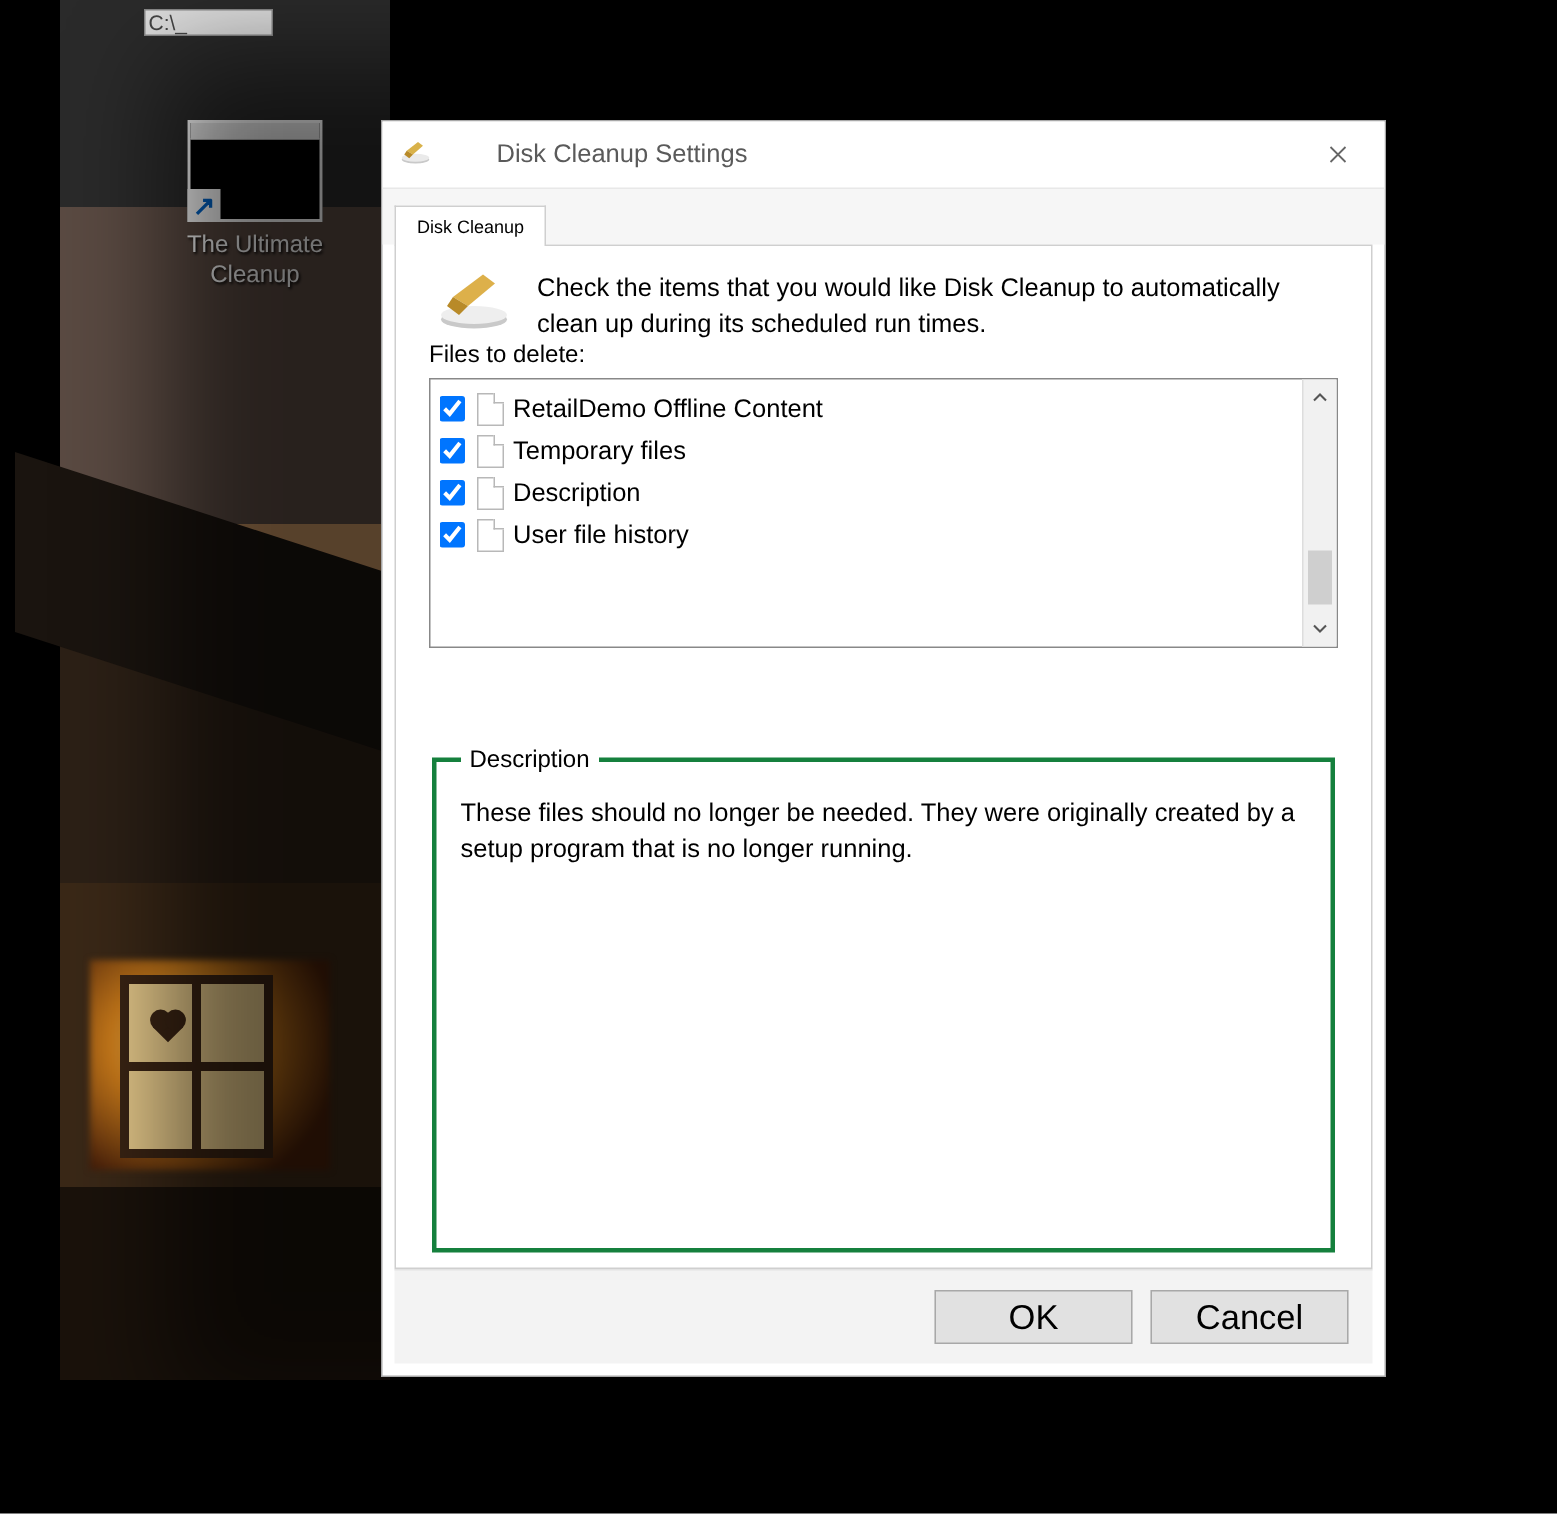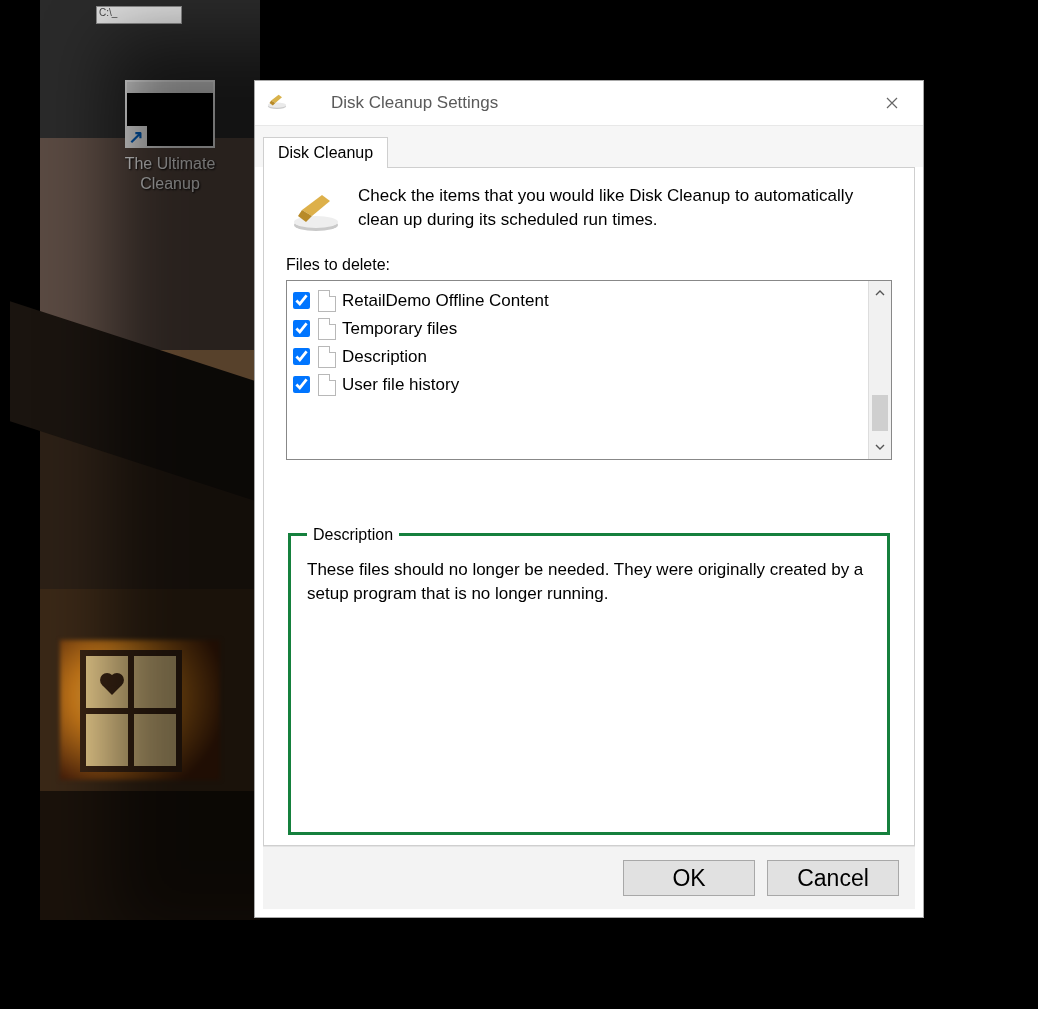--- a/index.html
+++ b/index.html
@@ -39,21 +39,21 @@
   .shortcut{
     position:absolute;left:110px;top:80px;width:120px;text-align:center;color:#fff;
   }
   .shortcut .thumb{
     width:90px;height:68px;margin:0 auto;border:2px solid #fff;background:#000;position:relative;box-sizing:border-box;
   }
   .shortcut .thumb .titlebar{height:10px;background:#e9e9e9;}
   .shortcut .arrow{position:absolute;left:-2px;bottom:-2px;width:22px;height:22px;background:#fff;display:flex;align-items:center;justify-content:center;color:#0066cc;font-size:18px;font-weight:bold;}
   .shortcut .label{margin-top:6px;font-size:16px;text-shadow:1px 1px 2px #000;line-height:1.25;}
   
-  .tiny-cmd{position:absolute;left:96px;top:6px;width:82px;height:16px;border:1px solid #888;background:#dcdcdc;font-size:10px;color:#444;padding-left:2px;}
+  .tiny-cmd{position:absolute;left:96px;top:6px;width:82px;height:16px;border:1px solid #888;background:#dcdcdc;font-size:14px;color:#444;padding-left:2px;}
   
   .dialog-shadow{
     position:absolute;left:110px;top:40px;width:840px;height:900px;
     background:rgba(0,0,0,.55);filter:blur(34px);border-radius:14px;
   }
   
   .dialog{
     position:absolute;left:254px;top:80px;width:670px;height:838px;
     background:#fff;border:1px solid #a8a8a8;box-sizing:border-box;
     display:flex;flex-direction:column;
@@ -61,27 +61,27 @@
   .titlebar{
     height:44px;background:#fff;display:flex;align-items:center;padding:0 8px 0 12px;border-bottom:1px solid #e8e8e8;gap:34px;
   }
   .titlebar .t-icon{width:20px;height:20px;margin-right:10px;position:relative;}
   .titlebar .title{flex:1;color:#5a5a5a;font-size:17px;}
   .titlebar .close{width:46px;height:30px;display:flex;align-items:center;justify-content:center;}
   .titlebar .close svg{width:12px;height:12px;stroke:#666;stroke-width:1.2;}
   .tab-strip{padding:10px 8px 0 8px;background:#f6f6f6;}
   .tab{
     display:inline-block;background:#fff;border:1px solid #cfcfcf;border-bottom:none;
-    padding:6px 14px;font-size:16px;position:relative;top:1px;
+    padding:6px 14px;font-size:12px;position:relative;top:1px;
   }
   .content{
     flex:1;background:#fff;margin:0 8px 0 8px;border:1px solid #cfcfcf;border-top:1px solid #cfcfcf;
     padding:16px 22px 10px 22px;display:flex;flex-direction:column;
   }
-  .intro{display:flex;gap:18px;margin-bottom:24px;align-items:flex-end;padding:0 6px;}
+  .intro{display:flex;gap:18px;align-items:flex-start;padding:0 6px;}
   .intro-icon{width:48px;height:40px;flex:0 0 48px;}
   .intro-text{font-size:17px;line-height:1.4;}
   .section-label{font-size:16px;margin-bottom:6px;}
   .listbox{
     border:1px solid #888;height:178px;display:flex;
   }
   .list{flex:1;padding:6px 4px;overflow:hidden;}
   .row{display:flex;align-items:center;gap:6px;height:28px;font-size:17px;}
   .row input[type=checkbox]{width:17px;height:17px;margin:0 2px 0 2px;}
   .scroll{width:22px;background:#f1f1f1;display:flex;flex-direction:column;justify-content:space-between;align-items:center;border-left:1px solid #ddd;}

